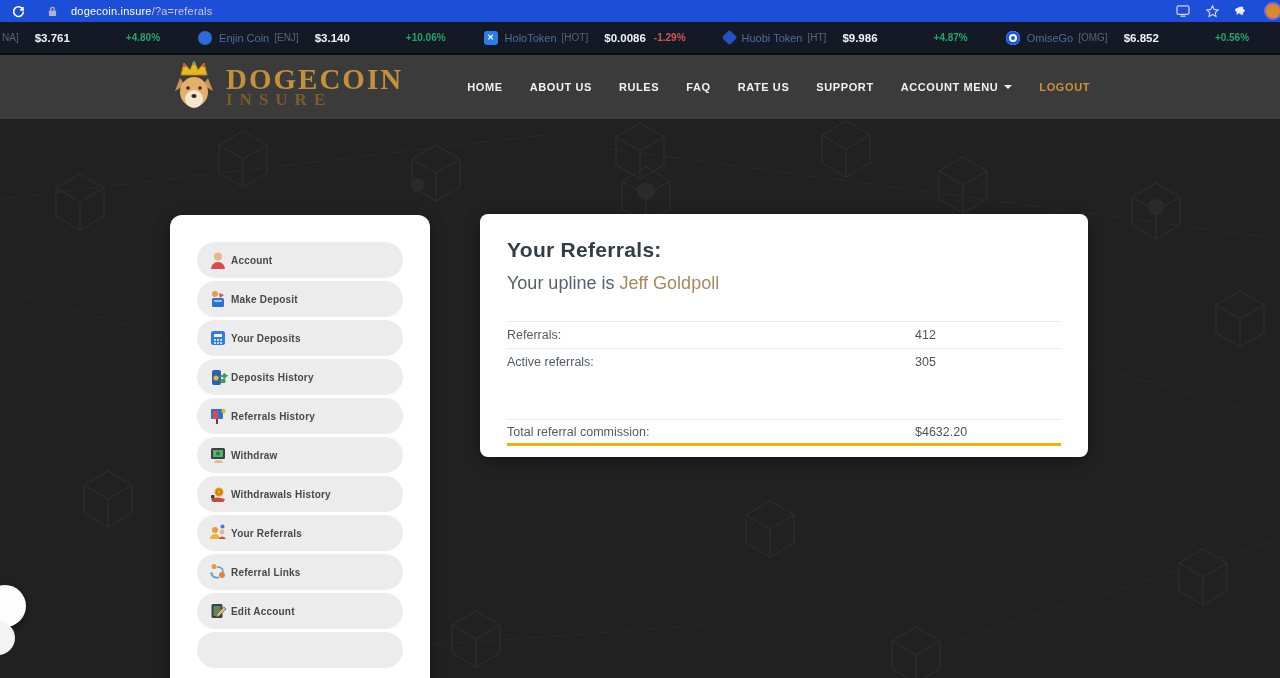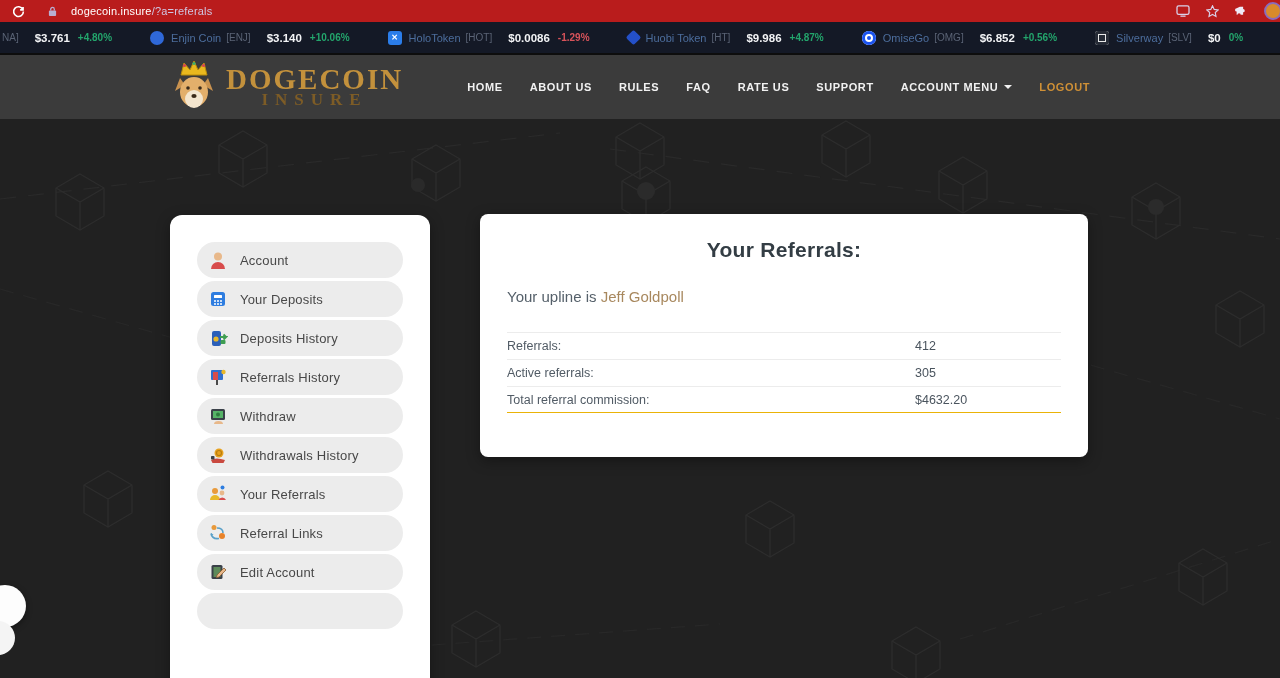--- a/index.html
+++ b/index.html
@@ -1,73 +1,73 @@
 <!DOCTYPE html>
 <html><head>
 <meta charset="utf-8">
 <style>
   * { margin:0; padding:0; box-sizing:border-box; }
   html,body { width:1280px; height:678px; overflow:hidden; }
   body { font-family:"Liberation Sans", sans-serif; background:#1c1c1c; }
   .page { position:relative; width:1280px; height:678px; overflow:hidden; }
 
   
-  .browser-bar { height:22px; background:#b91c1c; display:flex; align-items:center; padding:0 10px; }
+  .browser-bar { height:22px; background:#1d4ed8; display:flex; align-items:center; padding:0 10px; }
   .reload-btn { width:14px; height:14px; margin-left:2px; cursor:pointer; display:flex; align-items:center; }
   .lock-wrap { margin-left:22px; display:flex; align-items:center; }
   .url-text { margin-left:14px; font-size:11px; color:#ffffff; letter-spacing:.2px; white-space:nowrap; }
   .url-text .path { color:#cfc6e2; }
   .chrome-right { margin-left:auto; display:flex; align-items:center; gap:16px; }
   .avatar-circle { width:18px; height:18px; border-radius:50%; background:#d98a2b; border:2px solid #8a6bbd; margin-right:-12px; }
 
   
   .ticker-bar { height:33px; background:#141926; border-bottom:2px solid #0d0d0d; display:flex; overflow:hidden; white-space:nowrap; padding-left:2px; }
   .tick-item { display:inline-flex; align-items:center; margin-right:38px; flex:0 0 auto; }
   .tick-icon { width:14px; height:14px; margin-right:7px; display:inline-flex; align-items:center; justify-content:center; font-size:8px; font-weight:bold; color:#fff; flex:0 0 auto; }
   .ic-circle { border-radius:50%; }
   .ic-square { border-radius:3px; }
   .ic-diamond { transform:rotate(45deg); border-radius:2px; width:11px; height:11px; }
   .tick-name { color:#4c6d9c; font-size:11px; margin-right:5px; }
   .tick-tag { color:#5a6375; font-size:10px; margin-right:16px; }
   .tick-price { color:#f2f3f5; font-size:11.5px; font-weight:bold; margin-right:8px; }
   .tick-change { font-size:10px; font-weight:bold; }
-  .up { color:#23a56c; } .down { color:#d8535a; }
+  .up { color:#23a56c;margin-left:48px; } .down { color:#d8535a; }
 
   
   .site-header { height:64px; background:#3b3b3b; display:flex; align-items:center;gap:27px; }
   .logo-block { display:flex; align-items:center; margin-left:168px; cursor:pointer; }
   .logo-text { margin-left:6px; }
   .logo-line1 { font-family:"Liberation Serif", serif; font-size:29px; font-weight:bold; color:#c3913c; letter-spacing:2px; line-height:26px; }
-  .logo-line2 { font-family:"Liberation Serif", serif; font-size:17px; font-weight:bold; color:#7d5c26; letter-spacing:7px; text-align:center; line-height:16px; }
+  .logo-line2 { font-family:"Liberation Serif", serif; font-size:17px; font-weight:bold; color:#7d5c26; letter-spacing:7px; text-align:left; line-height:16px; }
   .main-nav { margin-left:auto; margin-right:190px; display:flex; align-items:center; gap:27px;justify-content:center; }
   .nav-link { color:#f1f1f1; font-size:11px; font-weight:bold; letter-spacing:.6px; cursor:pointer; white-space:nowrap; display:flex; align-items:center; }
   .nav-link.gold { color:#cf9036; }
   .chev { width:0; height:0; border-left:4px solid transparent; border-right:4px solid transparent; border-top:4px solid #f1f1f1; margin-left:6px; }
 
   
   .content { position:relative; height:559px; background:#212121; overflow:hidden; }
   .bg-art { position:absolute; left:0; top:0; pointer-events:none; }
 
   .chat-bubble { position:absolute; left:-16px; top:466px; width:42px; height:42px; background:#fdfdfd; border-radius:50%; box-shadow:0 2px 6px rgba(0,0,0,.4); cursor:pointer; }
   .chat-bubble2 { position:absolute; left:-19px; top:502px; width:34px; height:34px; background:#f4f4f4; border-radius:50%; cursor:pointer; }
 
   
   .sidebar-panel { position:absolute; left:170px; top:96px; width:260px; height:520px; background:#ffffff; border-radius:12px; padding-top:27px; box-shadow:0 4px 14px rgba(0,0,0,.35); }
   .pill { width:206px; height:36px; margin:0 auto 3px auto; background:#ececec; border-radius:18px; display:flex; align-items:center; padding-left:10px; cursor:pointer; }
   .s-icon { width:22px; height:22px; display:flex; align-items:center; justify-content:center; flex:0 0 auto; }
-  .pill-label { margin-left:11px; font-size:13px; color:#484848; letter-spacing:.2px; }
+  .pill-label { margin-left:2px; font-size:10px; color:#484848; letter-spacing:.2px;font-weight:bold; }
 
   
   .main-card { position:absolute; left:480px; top:95px; width:608px; height:243px; background:#ffffff; border-radius:8px; padding:24px 27px; box-shadow:0 4px 14px rgba(0,0,0,.35); }
-  .card-title { font-size:21px; font-weight:bold; color:#333d44; letter-spacing:.3px;text-align:center; }
-  .upline-line { margin-top:26px; font-size:15px; color:#55606a; }
+  .card-title { font-size:21px; font-weight:bold; color:#333d44; letter-spacing:.3px; }
+  .upline-line { margin-top:11px; font-size:18px; color:#55606a; }
   .upline-link { color:#a8885e; cursor:pointer; }
   .stats-table { margin-top:27px; }
   .stat-row { display:grid; grid-template-columns:408px 1fr; align-items:center; height:27px; border-top:1px solid #ececec; font-size:12.5px; }
-  .stat-row:last-child { border-bottom:1px solid #eab308; }
+  .stat-row:last-child { border-bottom:3px solid #eab308;margin-top:44px; }
   .stat-label { color:#515b65; }
   .stat-value { color:#4a545e; }
 </style>
 </head>
 <body>
 
 <div class="page">
 
   <div class="browser-bar">
     <span class="reload-btn">
@@ -220,20 +220,31 @@
             <svg width="20" height="20" viewBox="0 0 20 20">
               <circle cx="10" cy="6.5" r="4" fill="#e8b88a"></circle>
               <path d="M3 19 a7 7 0 0 1 14 0 Z" fill="#d84c4c"></path>
             </svg>
           </span>
         <span class="pill-label">Account</span>
       </div>
       <div class="pill">
         <span class="s-icon">
             <svg width="20" height="20" viewBox="0 0 20 20">
+              <rect x="4" y="9" width="12" height="9" rx="1.5" fill="#2f6fd0"></rect>
+              <rect x="6" y="11" width="8" height="2" fill="#9cc0f0"></rect>
+              <circle cx="7" cy="5" r="3" fill="#e89a3c"></circle>
+              <path d="M11 4 l5 2 -4 3 Z" fill="#d84c4c"></path>
+            </svg>
+          </span>
+        <span class="pill-label">Make Deposit</span>
+      </div>
+      <div class="pill">
+        <span class="s-icon">
+            <svg width="20" height="20" viewBox="0 0 20 20">
               <rect x="3" y="3" width="14" height="14" rx="2.5" fill="#2e7de0"></rect>
               <rect x="6" y="6" width="8" height="3" rx="0.5" fill="#ffffff"></rect>
               <g fill="#ffffff">
                 <circle cx="7" cy="12" r="1"></circle>
                 <circle cx="10" cy="12" r="1"></circle>
                 <circle cx="13" cy="12" r="1"></circle>
                 <circle cx="7" cy="15" r="1"></circle>
                 <circle cx="10" cy="15" r="1"></circle>
                 <circle cx="13" cy="15" r="1"></circle>
               </g>

